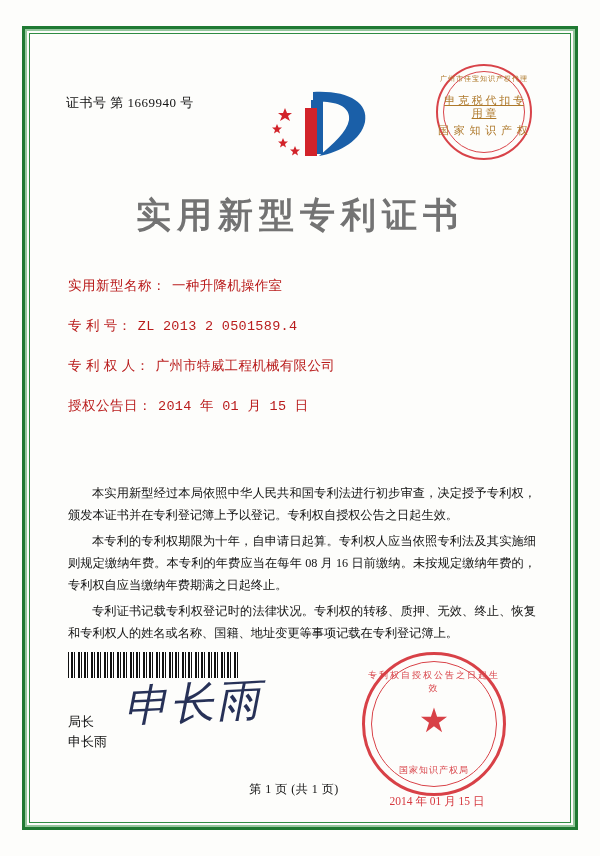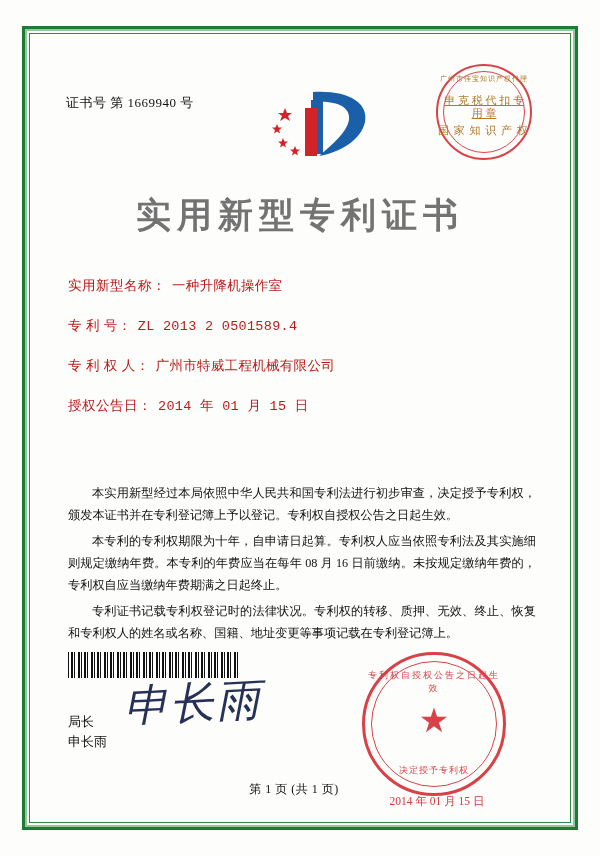--- a/index.html
+++ b/index.html
@@ -348,21 +348,21 @@
       <div>局长</div>
       <div>申长雨</div>
     </div>
 
     <div class="signature">申长雨</div>
 
     <div class="seal">
       <div class="ring2"></div>
       <div class="seal-top-text">专利权自授权公告之日起生效</div>
       <div class="star">★</div>
-      <div class="seal-bottom-text">决定授予专利权</div>
+      <div class="seal-bottom-text">国家知识产权局</div>
     </div>
 
     <div class="seal-date">2014 年 01 月 15 日</div>
 
     <div class="page-footer">第 1 页 (共 1 页)</div>
 
   </div>
 </div>
 
 </body></html>

